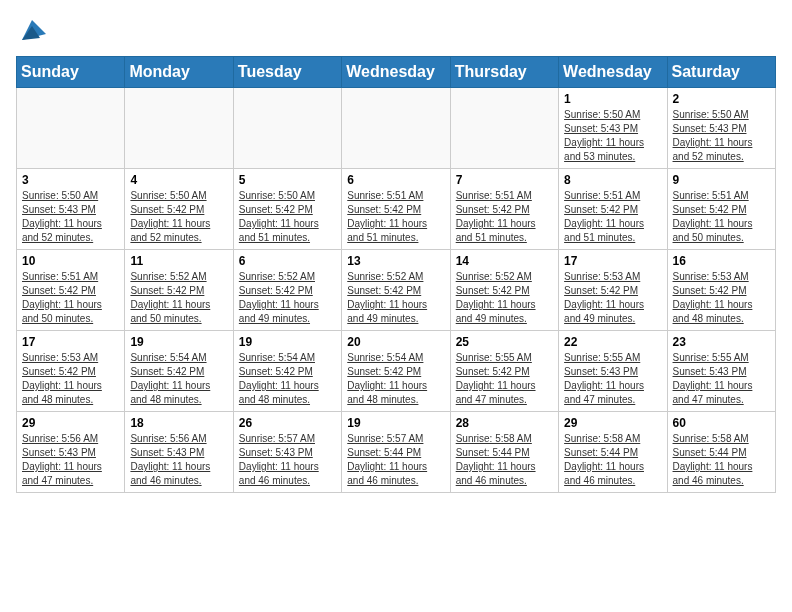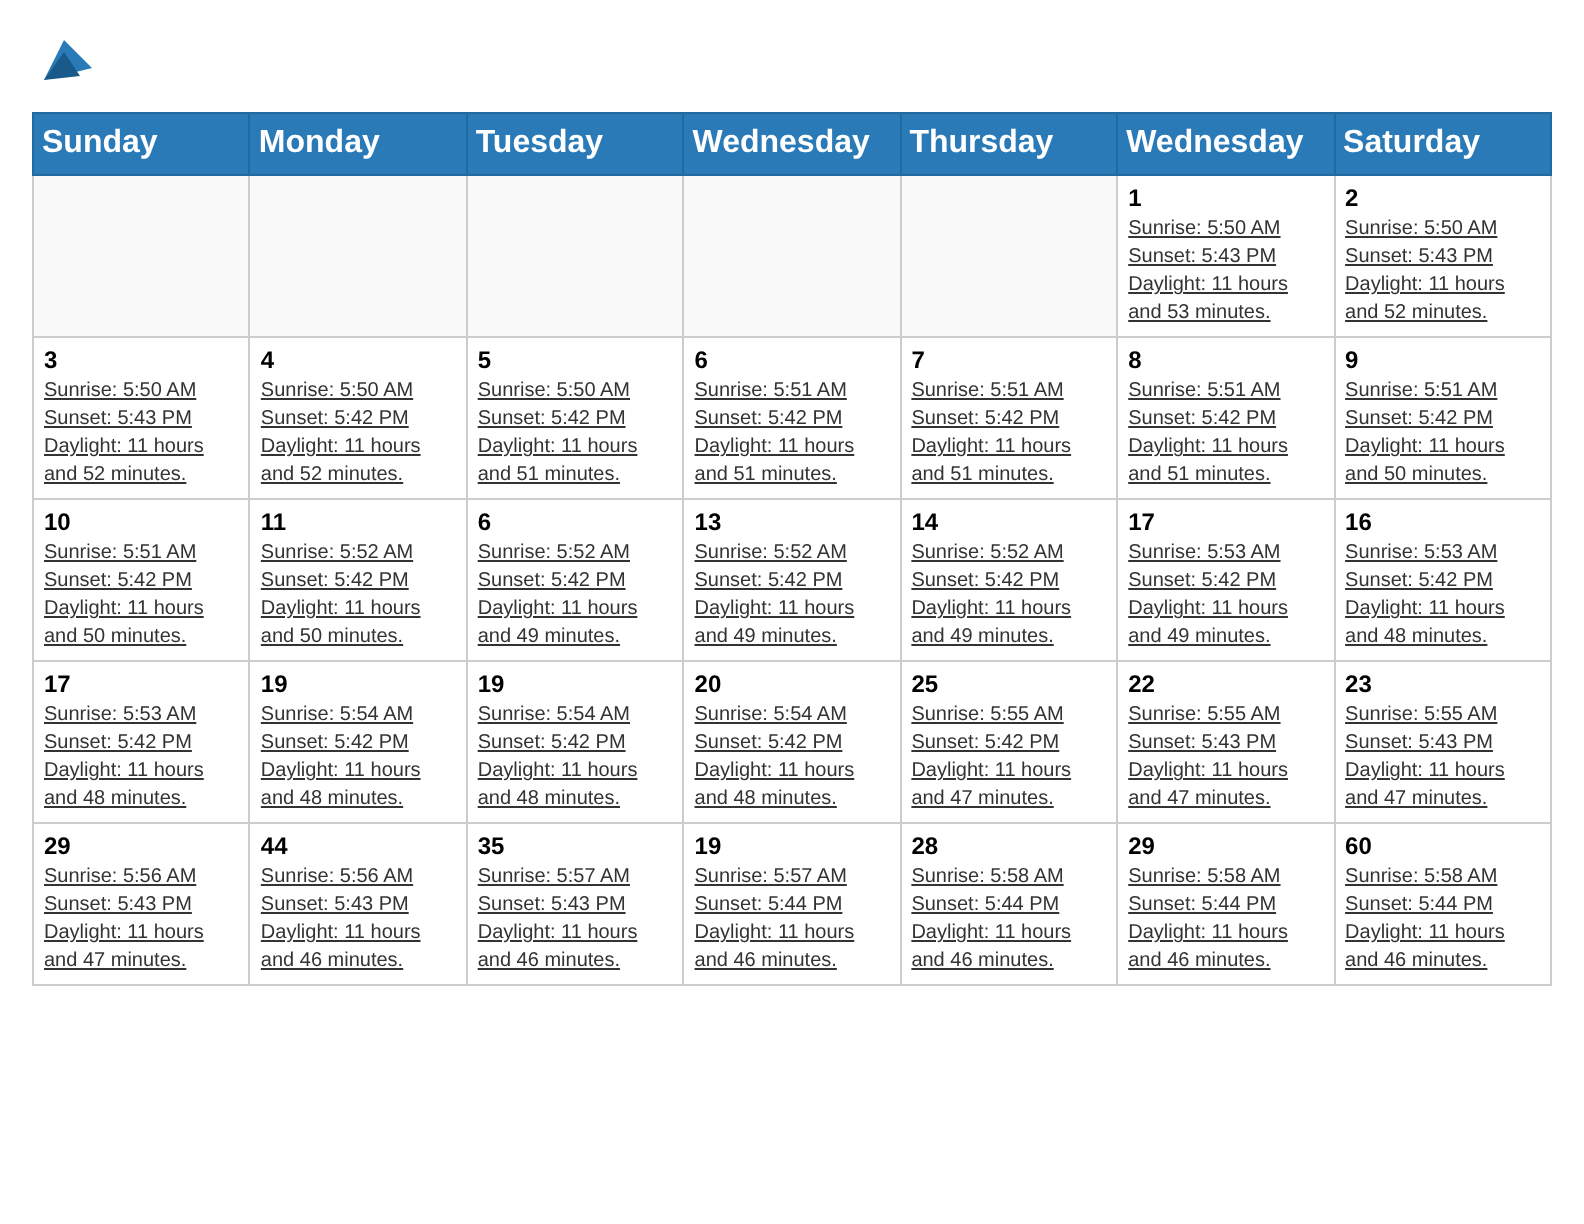--- a/index.html
+++ b/index.html
@@ -296,28 +296,28 @@
       </tr>
       <tr>
         <td>
           <span class="day-number">29</span>
           <div class="day-info" style="white-space: pre-line;">Sunrise: 5:56 AM
 Sunset: 5:43 PM
 Daylight: 11 hours
 and 47 minutes.</div>
         </td>
         <td>
-          <span class="day-number">44</span>
+          <span class="day-number">18</span>
           <div class="day-info" style="white-space: pre-line;">Sunrise: 5:56 AM
 Sunset: 5:43 PM
 Daylight: 11 hours
 and 46 minutes.</div>
         </td>
         <td>
-          <span class="day-number">35</span>
+          <span class="day-number">26</span>
           <div class="day-info" style="white-space: pre-line;">Sunrise: 5:57 AM
 Sunset: 5:43 PM
 Daylight: 11 hours
 and 46 minutes.</div>
         </td>
         <td>
           <span class="day-number">19</span>
           <div class="day-info" style="white-space: pre-line;">Sunrise: 5:57 AM
 Sunset: 5:44 PM
 Daylight: 11 hours

